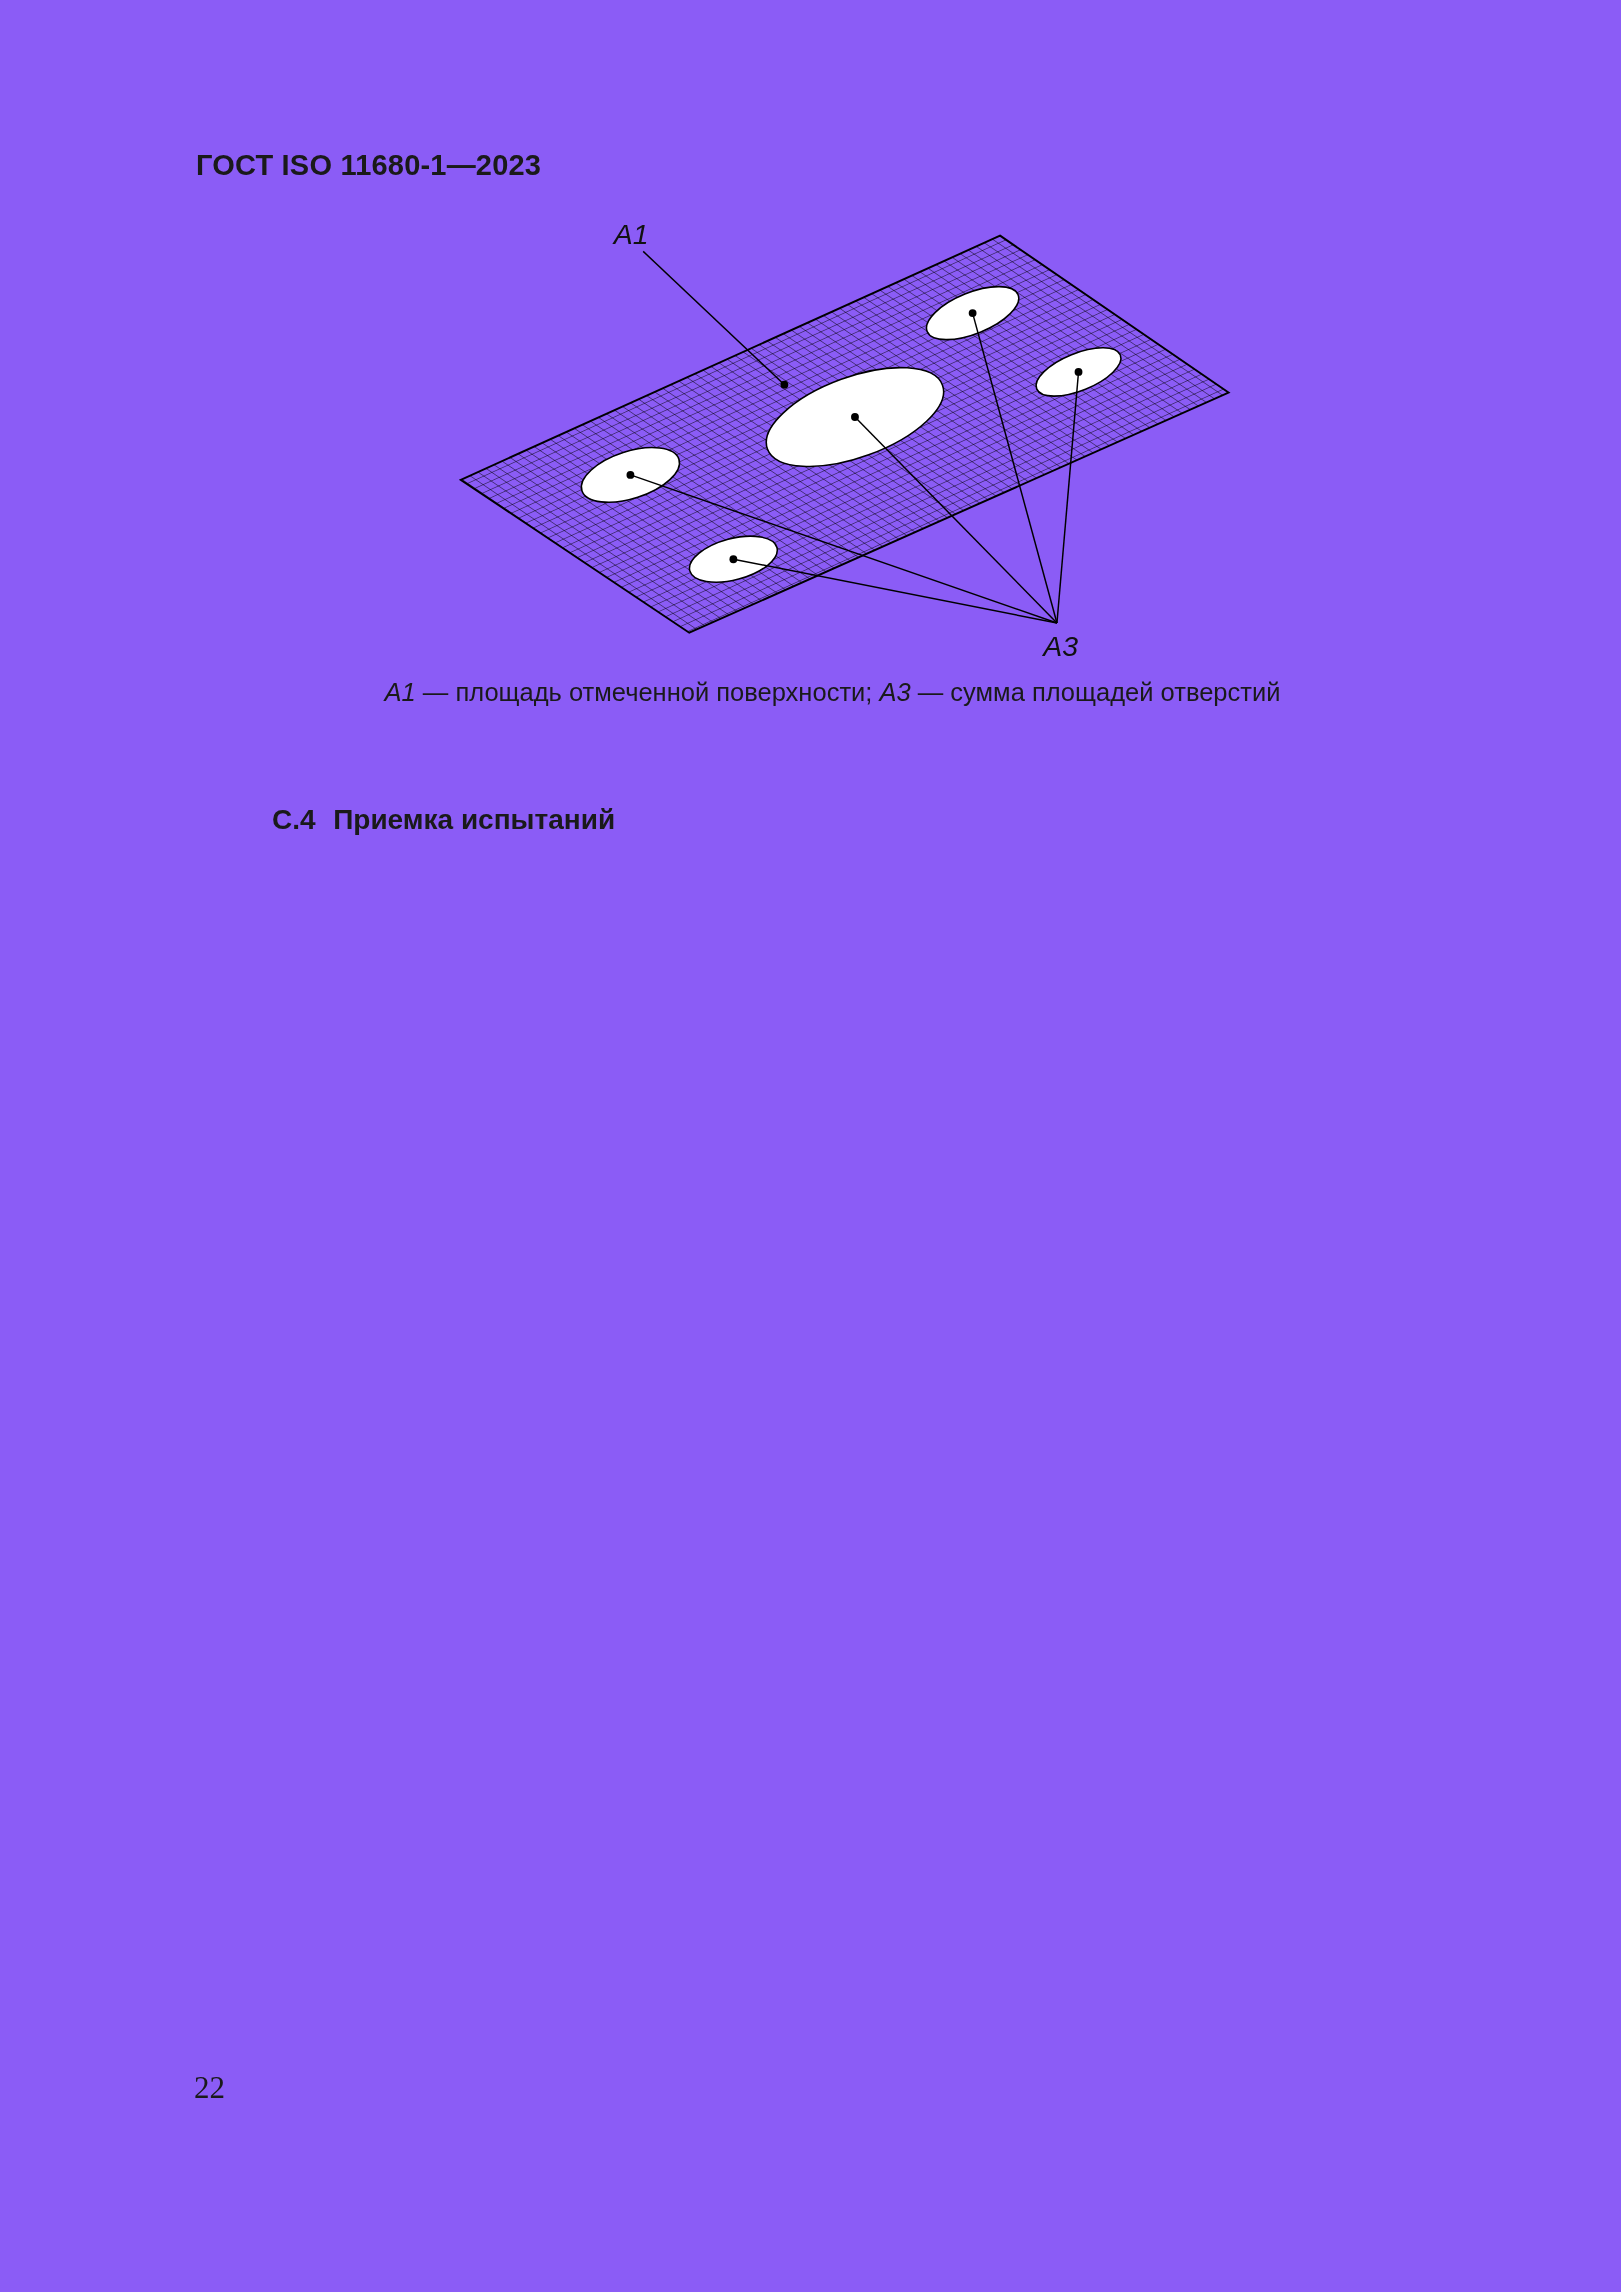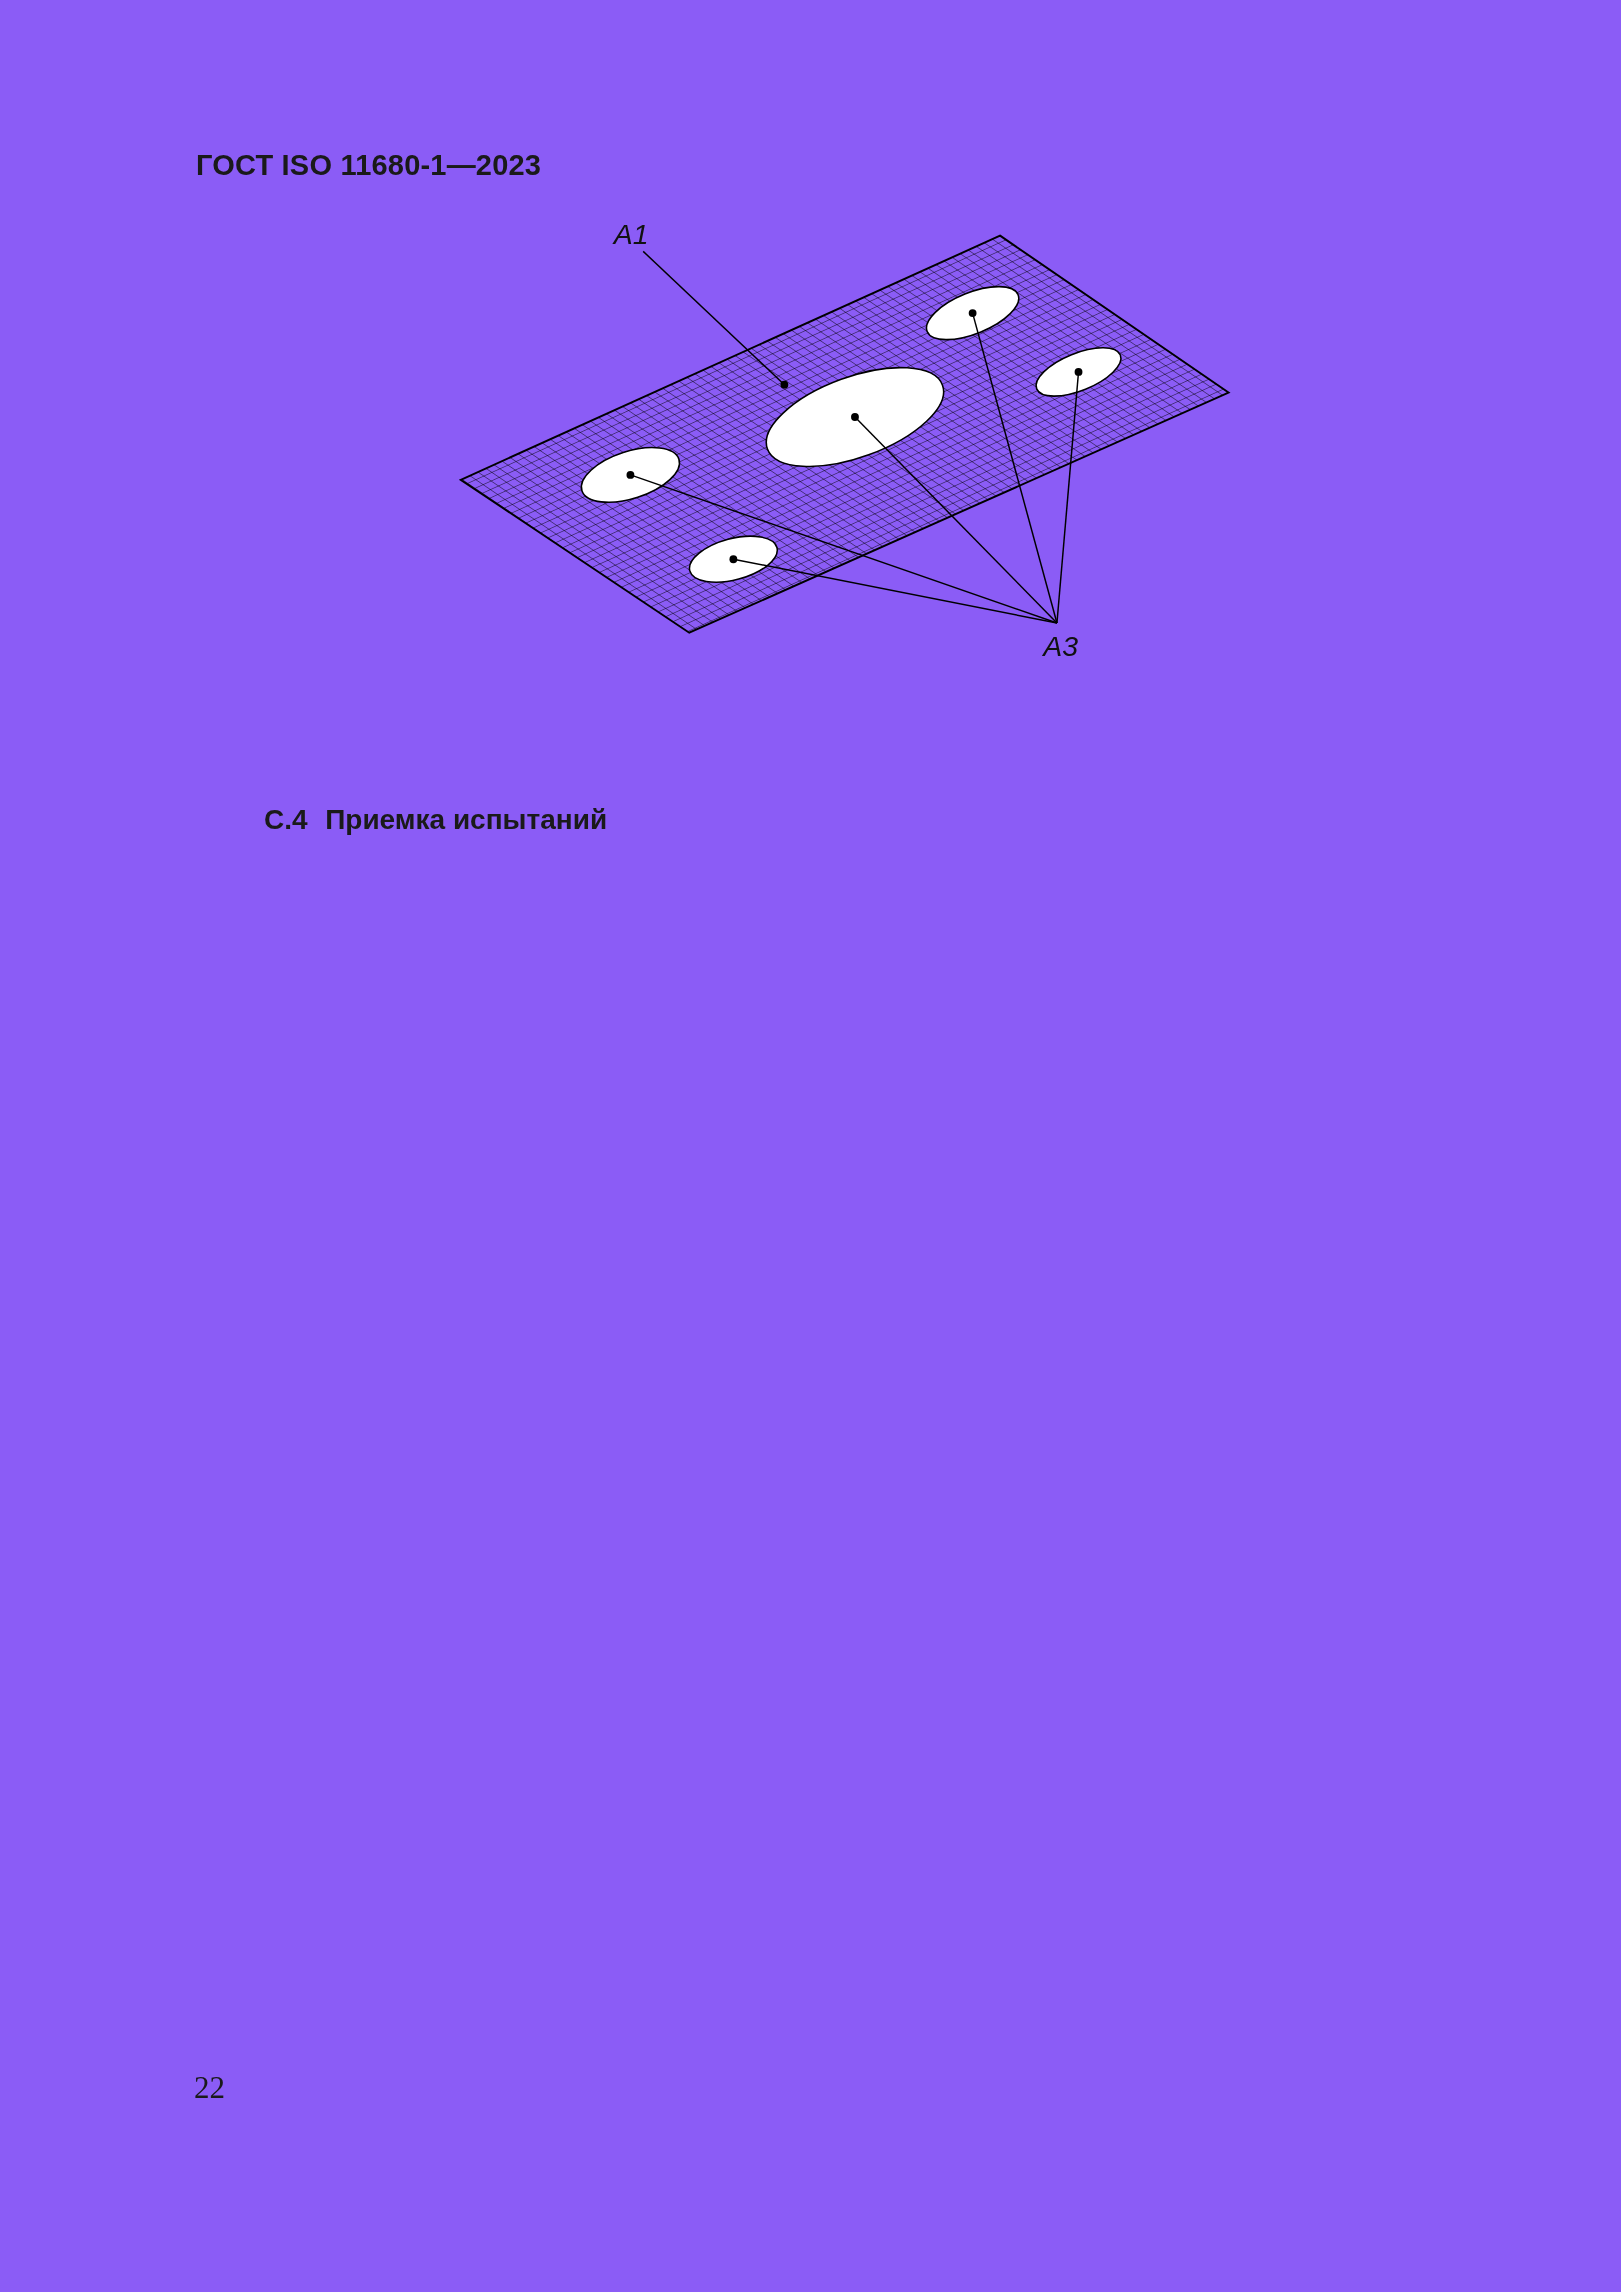--- a/index.html
+++ b/index.html
@@ -48,21 +48,21 @@
   .fig-title {
     position: absolute;
     left: 274px;
     top: 741px;
     width: 1117px;
     text-align: center;
     font-size: 27.4px;
   }
   .section-heading {
     position: absolute;
-    left: 264px;
+    left: 272px;
     top: 804px;
     font-size: 28px;
     font-weight: bold;
   }
   .section-heading .sec-num { margin-right: 17.6px; }
   .body-paragraph {
     position: absolute;
     left: 260px;
     top: 853px;
     width: 1176px;
@@ -126,20 +126,21 @@
       <circle cx="640" cy="157" r="4"></circle>
       <circle cx="412" cy="203" r="4"></circle>
       <circle cx="183" cy="262" r="4"></circle>
       <circle cx="288" cy="348" r="4"></circle>
     </g>
 
     <text class="fig-label" x="166" y="26">А1</text>
     <text class="fig-label" x="604" y="447">А3</text>
   </svg>
 
+  <div class="fig-caption"><span class="var">А1</span><span> — площадь отмеченной поверхности; </span><span class="var">А3</span><span> — сумма площадей отверстий</span></div>
 
 
   <div class="section-heading"><span class="sec-num">С.4</span><span>Приемка испытаний</span></div>
 
 
   <div class="page-number">22</div>
 
 </div>
 
 

